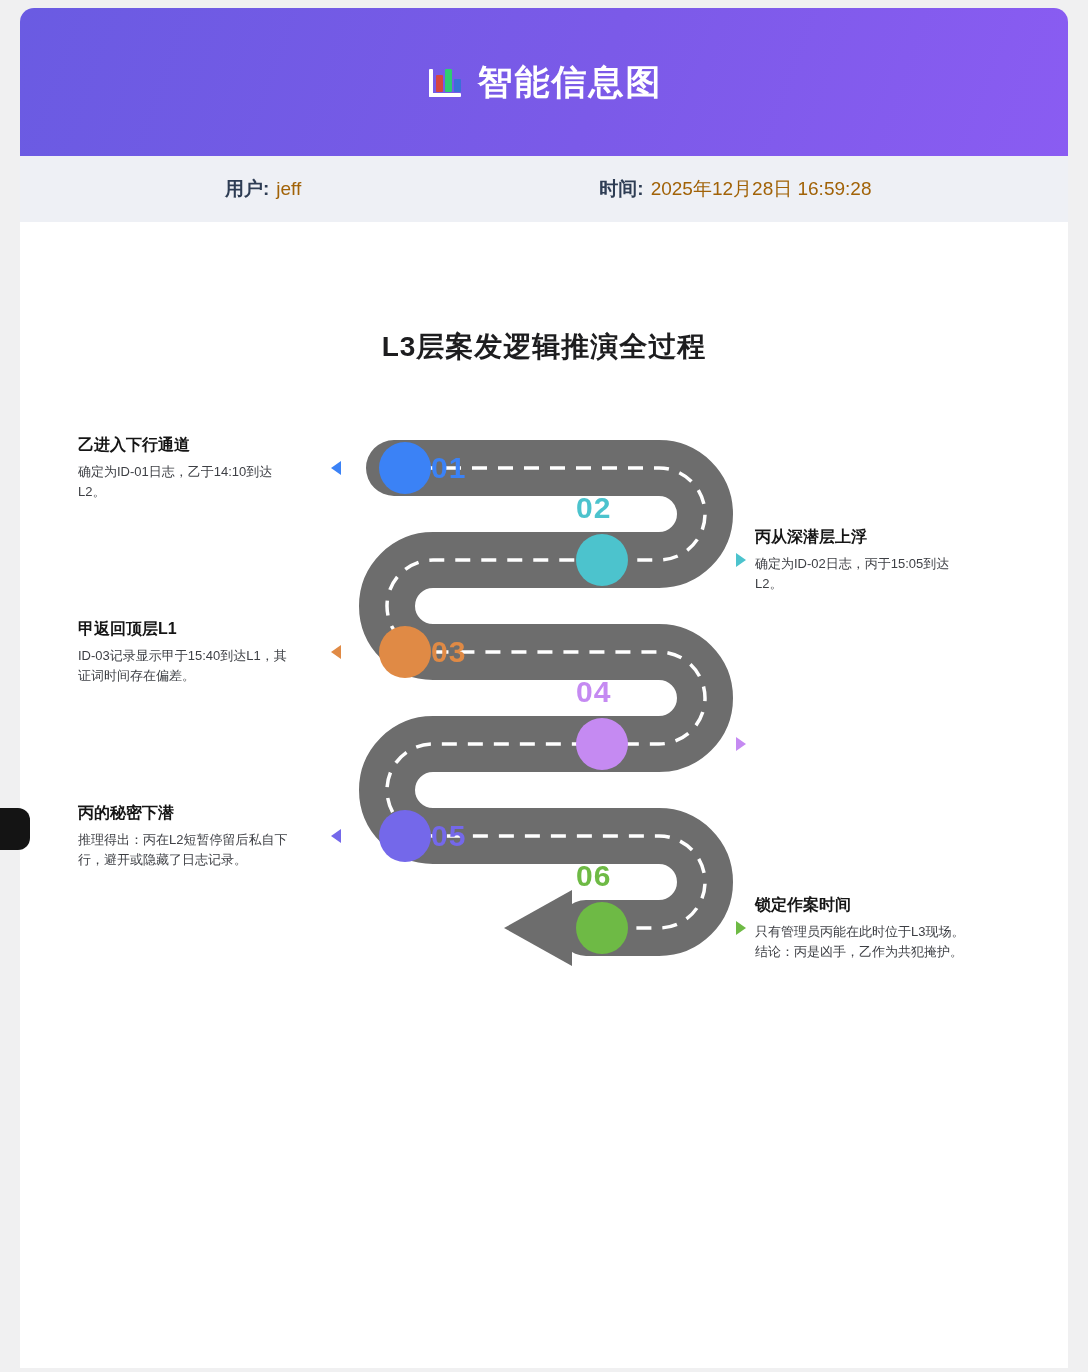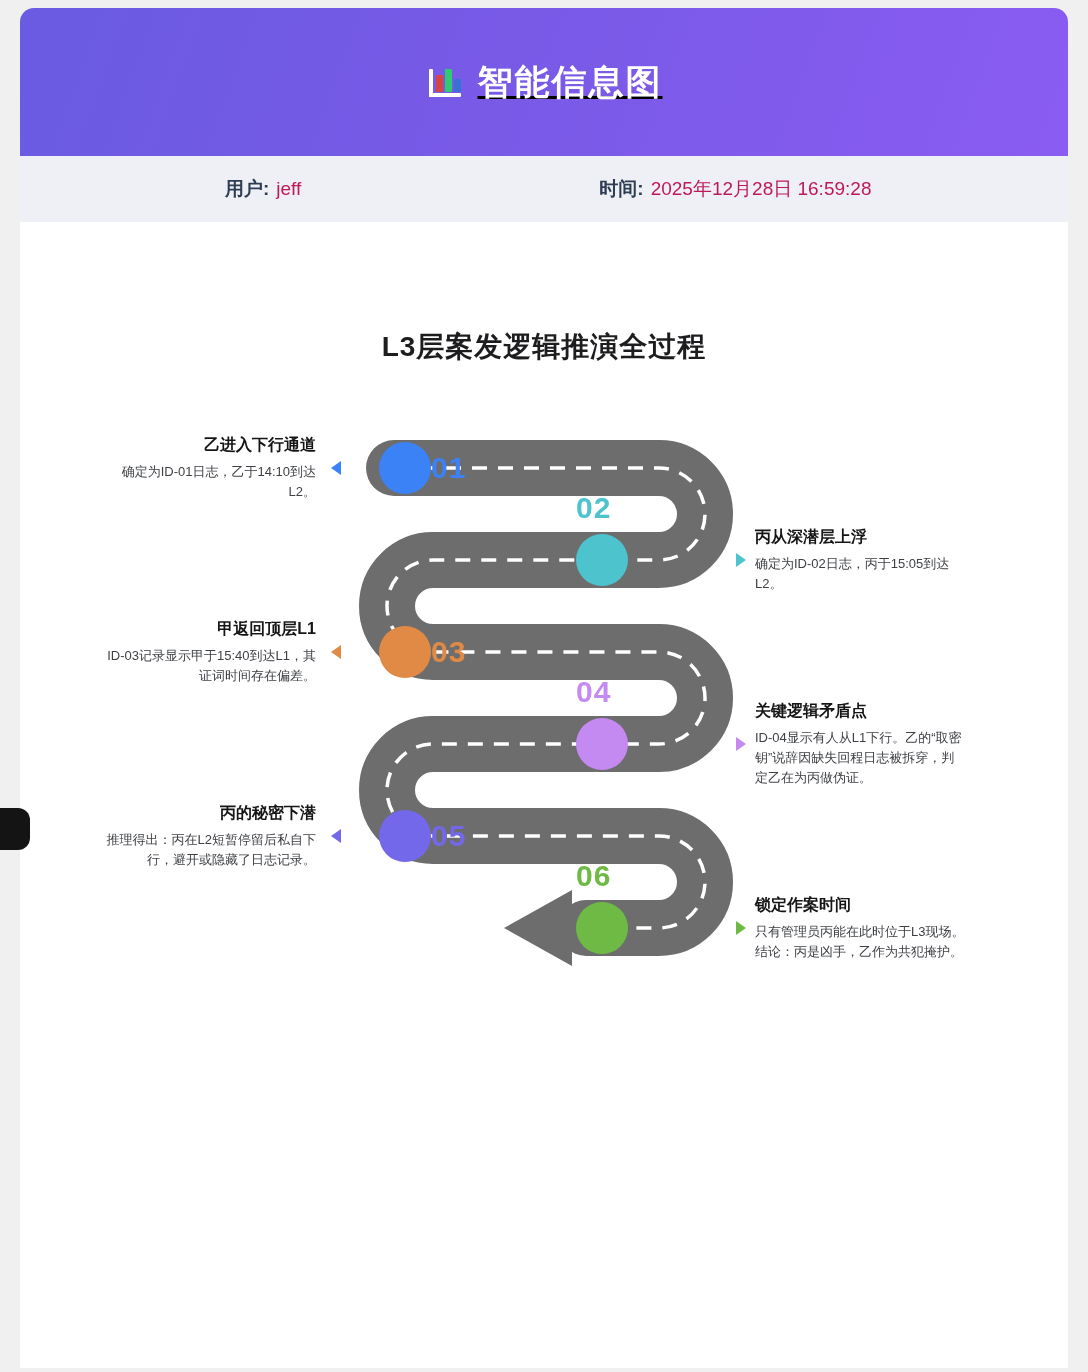--- a/index.html
+++ b/index.html
@@ -19,21 +19,20 @@
     overflow: hidden;
     position: relative;
   }
   
   .hero {
     height: 148px;
     background: linear-gradient(110deg, #6a5be2 0%, #7b5ae8 55%, #8a5cf2 100%);
     display: flex;
     align-items: center;
     justify-content: center;
-    text-decoration: underline;
   }
   .hero h1 {
     color: #ffffff;
     font-size: 35px;
     font-weight: 700;
     letter-spacing: 2px;
     display: flex;
     align-items: center;
     gap: 14px;
   }
@@ -42,21 +41,21 @@
   .meta-bar {
     height: 66px;
     background: #eef0f5;
     display: flex;
     align-items: center;
     padding-left: 165px;
     gap: 258px;
     font-size: 19px;
   }
   .meta-label { font-weight: 700; color: #2e3d54; margin-right: 7px; margin-left: 40px; }
-  .meta-value { color: #be185d; }
+  .meta-value { color: #a16207; }
   
   .content {
     position: relative;
     height: 1146px;
     background: #ffffff;
   }
   .ig-title {
     position: absolute;
     top: 106px; left: 0; right: 0;
     text-align: center;
@@ -107,21 +106,21 @@
     font-weight: 700;
     letter-spacing: 1px;
     line-height: 52px;
   }
   
   .step-text {
     position: absolute;
     top: var(--y);
     transform: translateY(-50%);
   }
-  .step-text.left  { right: 752px; width: 210px; text-align: right; }
+  .step-text.left  { right: 780px; width: 210px; text-align: left; }
   .step-text.right { left: 735px;  width: 212px; text-align: left;  }
   .step-title {
     font-size: 16px;
     font-weight: 700;
     color: #151515;
     margin-bottom: 6px;
   }
   .step-desc {
     font-size: 13px;
     color: #3d3f44;
@@ -214,24 +213,20 @@
     <div class="step-text left row3">
       <div class="step-title">甲返回顶层L1</div>
       <div class="step-desc">ID-03记录显示甲于15:40到达L1，其证词时间存在偏差。</div>
     </div>
 
     <div class="step-marker right row4">
       <span class="num" style="color: rgb(197, 138, 242);">04</span>
       <span class="dot" style="background-color: rgb(197, 138, 242);"></span>
     </div>
     <span class="tri tri-right row4" style="color: rgb(197, 138, 242);"></span>
-    <div class="step-text right row4">
-      <div class="step-title">关键逻辑矛盾点</div>
-      <div class="step-desc">ID-04显示有人从L1下行。乙的“取密钥”说辞因缺失回程日志被拆穿，判定乙在为丙做伪证。</div>
-    </div>
 
     <div class="step-marker left row5">
       <span class="dot" style="background-color: rgb(116, 104, 234);"></span>
       <span class="num" style="color: rgb(116, 104, 234);">05</span>
     </div>
     <span class="tri tri-left row5" style="color: rgb(116, 104, 234);"></span>
     <div class="step-text left row5">
       <div class="step-title">丙的秘密下潜</div>
       <div class="step-desc">推理得出：丙在L2短暂停留后私自下行，避开或隐藏了日志记录。</div>
     </div>

